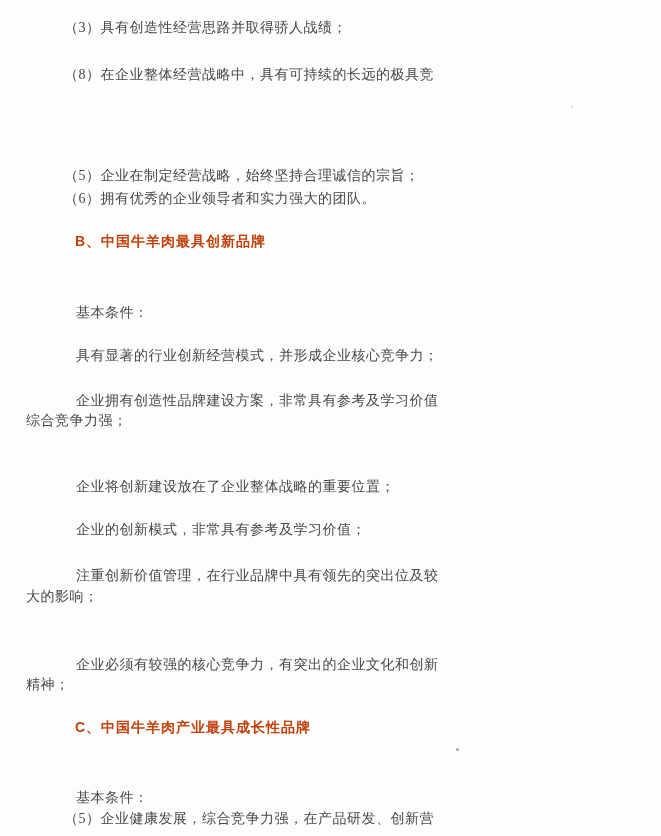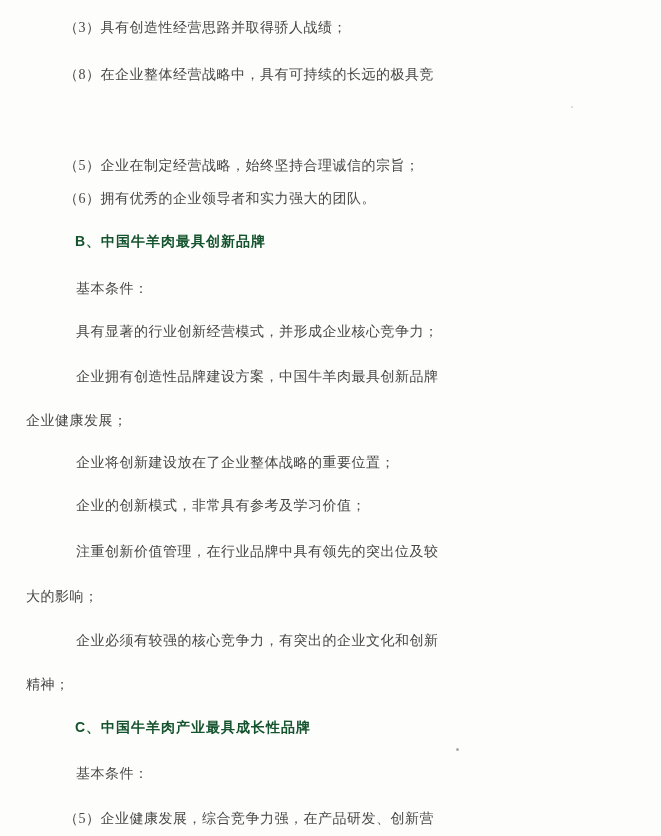--- a/index.html
+++ b/index.html
@@ -16,54 +16,54 @@
     font-size: 14px;
     line-height: 27px;
     color: #474747;
     letter-spacing: 0.5px;
     white-space: nowrap;
     -webkit-font-smoothing: antialiased;
   }
   
   .ln.p { left: 64px; }
   
-  .ln.t { left: 76px; }
+  .ln.t { left: 76px; margin-top: 24px; }
   
   .ln.c { left: 26px; }
   
   .ln.h {
     left: 75px;
     font-family: "Liberation Sans", "DejaVu Sans", sans-serif;
     font-weight: 700;
-    color: #14532d;
+    color: #c2410c;
     letter-spacing: 1px;
   }
   .speckle {
     position: absolute;
     border-radius: 50%;
     background: #9b9b9b;
   }
   #speckle-1 { left: 456px; top: 748px; width: 3px; height: 3px; opacity: 0.85; }
   #speckle-2 { left: 571px; top: 106px; width: 2px; height: 2px; opacity: 0.45; }
 </style>
 </head>
 <body>
 
 <div class="page">
 
   <div class="ln p" style="top:14px">（3）具有创造性经营思路并取得骄人战绩；</div>
   <div class="ln p" style="top:61px">（8）在企业整体经营战略中，具有可持续的长远的极具竞</div>
-  <div class="ln p" style="top:152px">（5）企业在制定经营战略，始终坚持合理诚信的宗旨；</div>
+  <div class="ln p" style="top:162px">（5）企业在制定经营战略，始终坚持合理诚信的宗旨；</div>
   <div class="ln p" style="top:185px">（6）拥有优秀的企业领导者和实力强大的团队。</div>
 
   <div class="ln h" style="top:228px">B、中国牛羊肉最具创新品牌</div>
   <div class="ln t" style="top:275px">基本条件：</div>
   <div class="ln t" style="top:318px">具有显著的行业创新经营模式，并形成企业核心竞争力；</div>
-  <div class="ln t" style="top:363px">企业拥有创造性品牌建设方案，中国牛羊肉最具创新品牌</div>
-  <div class="ln c" style="top:407px">企业健康发展；</div>
+  <div class="ln t" style="top:363px">企业拥有创造性品牌建设方案，非常具有参考及学习价值</div>
+  <div class="ln c" style="top:407px">综合竞争力强；</div>
   <div class="ln t" style="top:492px">企业的创新模式，非常具有参考及学习价值；</div>
   <div class="ln t" style="top:449px">企业将创新建设放在了企业整体战略的重要位置；</div>
   <div class="ln t" style="top:538px">注重创新价值管理，在行业品牌中具有领先的突出位及较</div>
   <div class="ln c" style="top:583px">大的影响；</div>
   <div class="ln t" style="top:627px">企业必须有较强的核心竞争力，有突出的企业文化和创新</div>
   <div class="ln c" style="top:671px">精神；</div>
 
   <div class="ln h" style="top:714px">C、中国牛羊肉产业最具成长性品牌</div>
   <div class="ln t" style="top:760px">基本条件：</div>
   <div class="ln p" style="top:805px">（5）企业健康发展，综合竞争力强，在产品研发、创新营</div>

